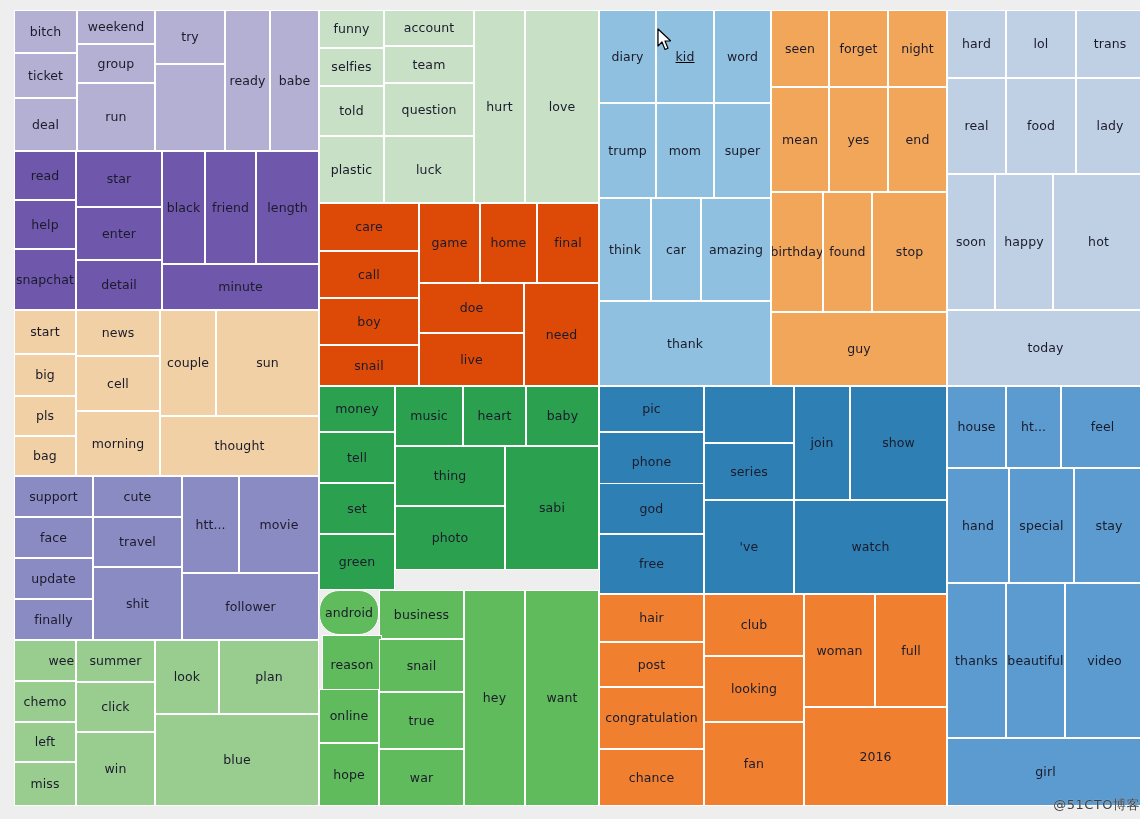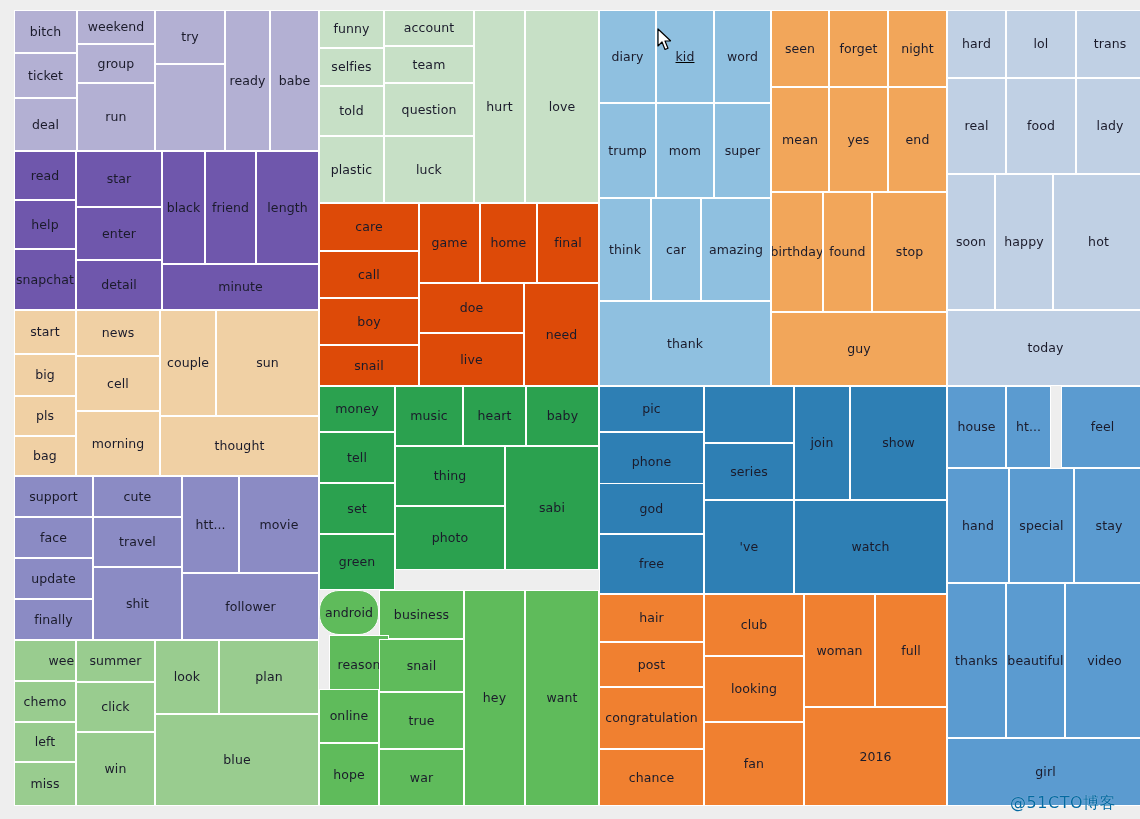--- a/index.html
+++ b/index.html
@@ -34,23 +34,23 @@
     letter-spacing:0.1px;
   }
   #cursor{
     position:absolute;
     left:657px;top:28px;
     width:15px;height:23px;
     pointer-events:none;
   }
   #watermark{
     position:absolute;
-    right:24px;bottom:5px;
-    font-size:16px;
-    color:#0369a1;
+    right:0;bottom:5px;
+    font-size:13px;
+    color:#404040;
     font-family:"DejaVu Sans","Liberation Sans",sans-serif;
     letter-spacing:0.5px;
     white-space:nowrap;
     text-shadow:0 0 1px rgba(255,255,255,0.6);
   }
 </style>
 </head>
 <body>
 
 <div id="treemap">
@@ -299,21 +299,21 @@
     </div>
     <div class="cell" style="left: 365px; top: 580px; width: 85px; height: 49px; background: rgb(95, 187, 91);">
       <span>business</span>
     </div>
     <div class="cell" style="left: 450px; top: 580px; width: 61px; height: 216px; background: rgb(95, 187, 91);">
       <span>hey</span>
     </div>
     <div class="cell" style="left: 511px; top: 580px; width: 74px; height: 216px; background: rgb(95, 187, 91);">
       <span>want</span>
     </div>
-    <div class="cell" style="left: 315px; top: 625px; width: 60px; height: 59px; background: rgb(95, 187, 91);">
+    <div class="cell" style="left: 308px; top: 625px; width: 60px; height: 59px; background: rgb(95, 187, 91);">
       <span>reason</span>
     </div>
     <div class="cell" style="left: 365px; top: 629px; width: 85px; height: 53px; background: rgb(95, 187, 91);">
       <span>snail</span>
     </div>
     <div class="cell" style="left: 305px; top: 679px; width: 60px; height: 54px; background: rgb(95, 187, 91);">
       <span>online</span>
     </div>
     <div class="cell" style="left: 365px; top: 682px; width: 85px; height: 57px; background: rgb(95, 187, 91);">
       <span>true</span>
@@ -470,21 +470,21 @@
     </div>
     <div class="cell" style="left: 1039px; top: 164px; width: 91px; height: 136px; background: rgb(192, 208, 228);">
       <span>hot</span>
     </div>
     <div class="cell" style="left: 933px; top: 300px; width: 197px; height: 76px; background: rgb(192, 208, 228);">
       <span>today</span>
     </div>
     <div class="cell" style="left: 933px; top: 376px; width: 59px; height: 82px; background: rgb(91, 155, 208);">
       <span>house</span>
     </div>
-    <div class="cell" style="left: 992px; top: 376px; width: 45px; height: 82px; background: rgb(91, 155, 208);">
+    <div class="cell" style="left: 992px; top: 376px; width: 55px; height: 82px; background: rgb(91, 155, 208);">
       <span>ht...</span>
     </div>
     <div class="cell" style="left: 1047px; top: 376px; width: 83px; height: 82px; background: rgb(91, 155, 208);">
       <span>feel</span>
     </div>
     <div class="cell" style="left: 933px; top: 458px; width: 62px; height: 115px; background: rgb(91, 155, 208);">
       <span>hand</span>
     </div>
     <div class="cell" style="left: 995px; top: 458px; width: 65px; height: 115px; background: rgb(91, 155, 208);">
       <span>special</span>

